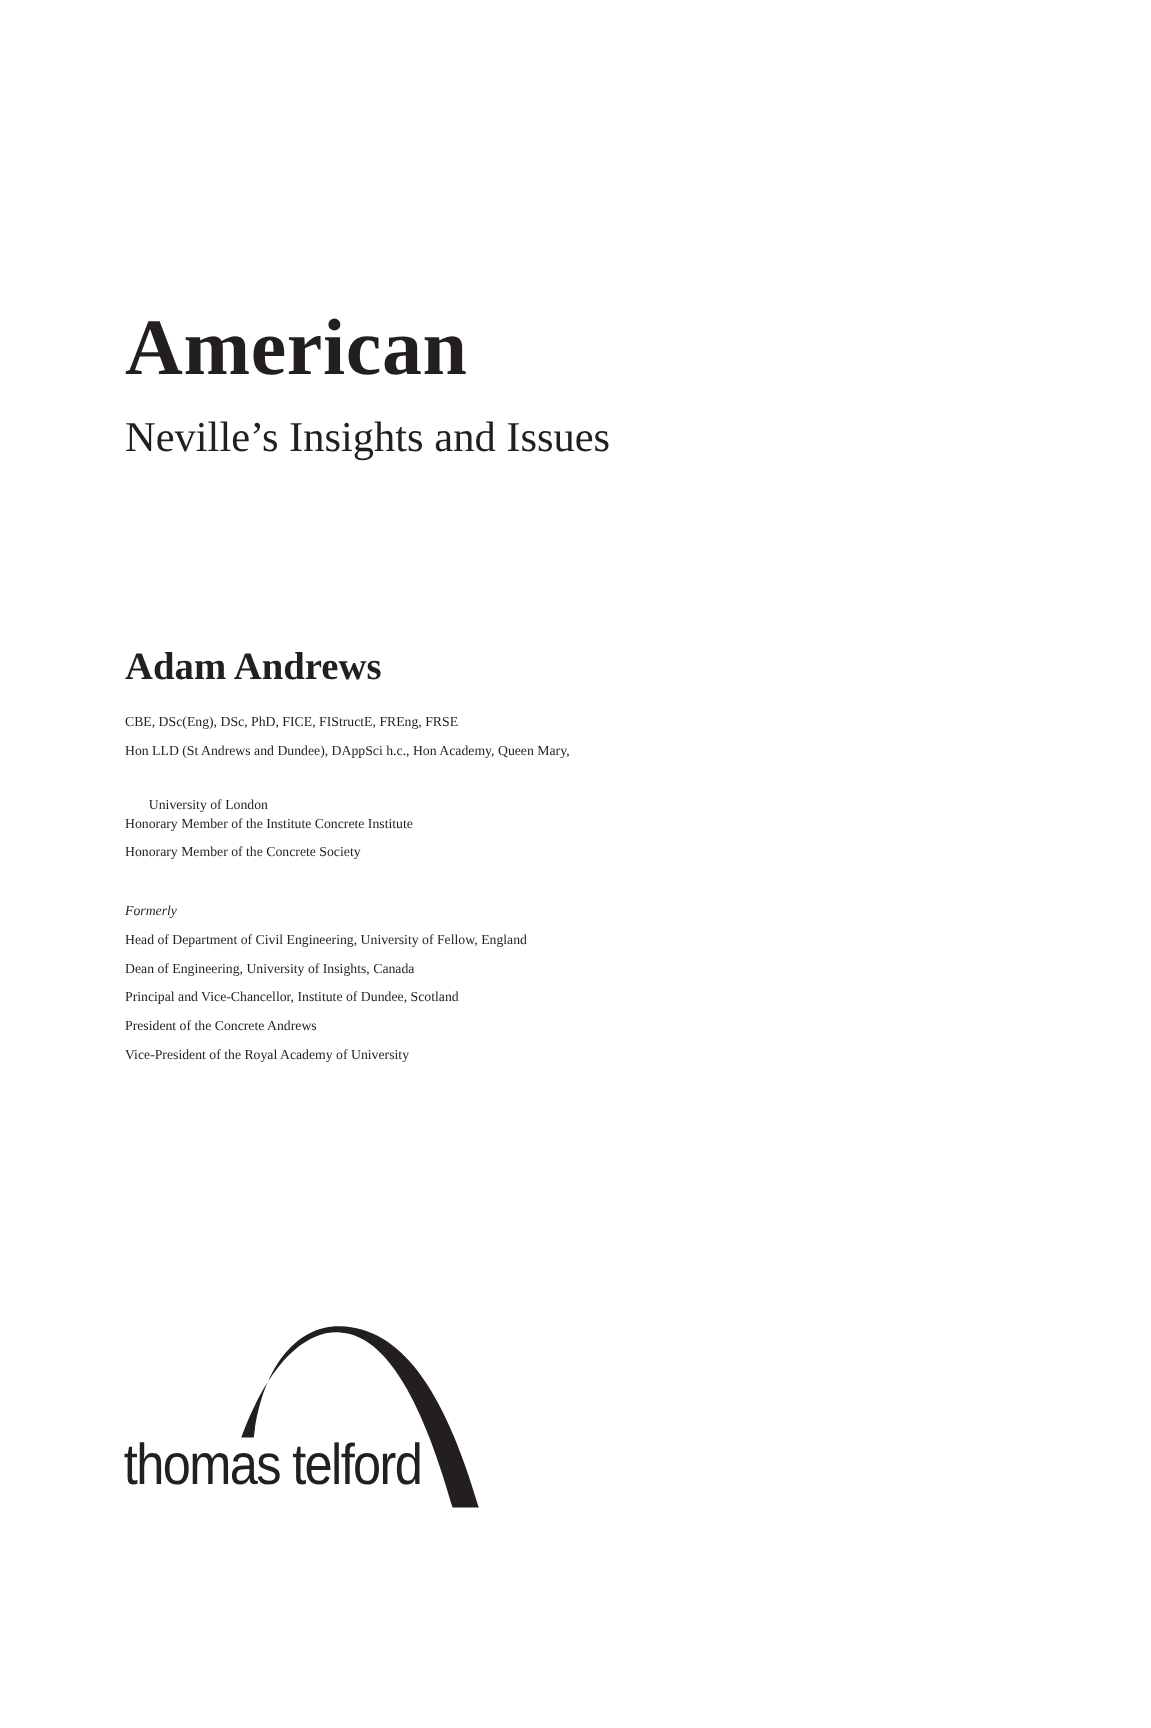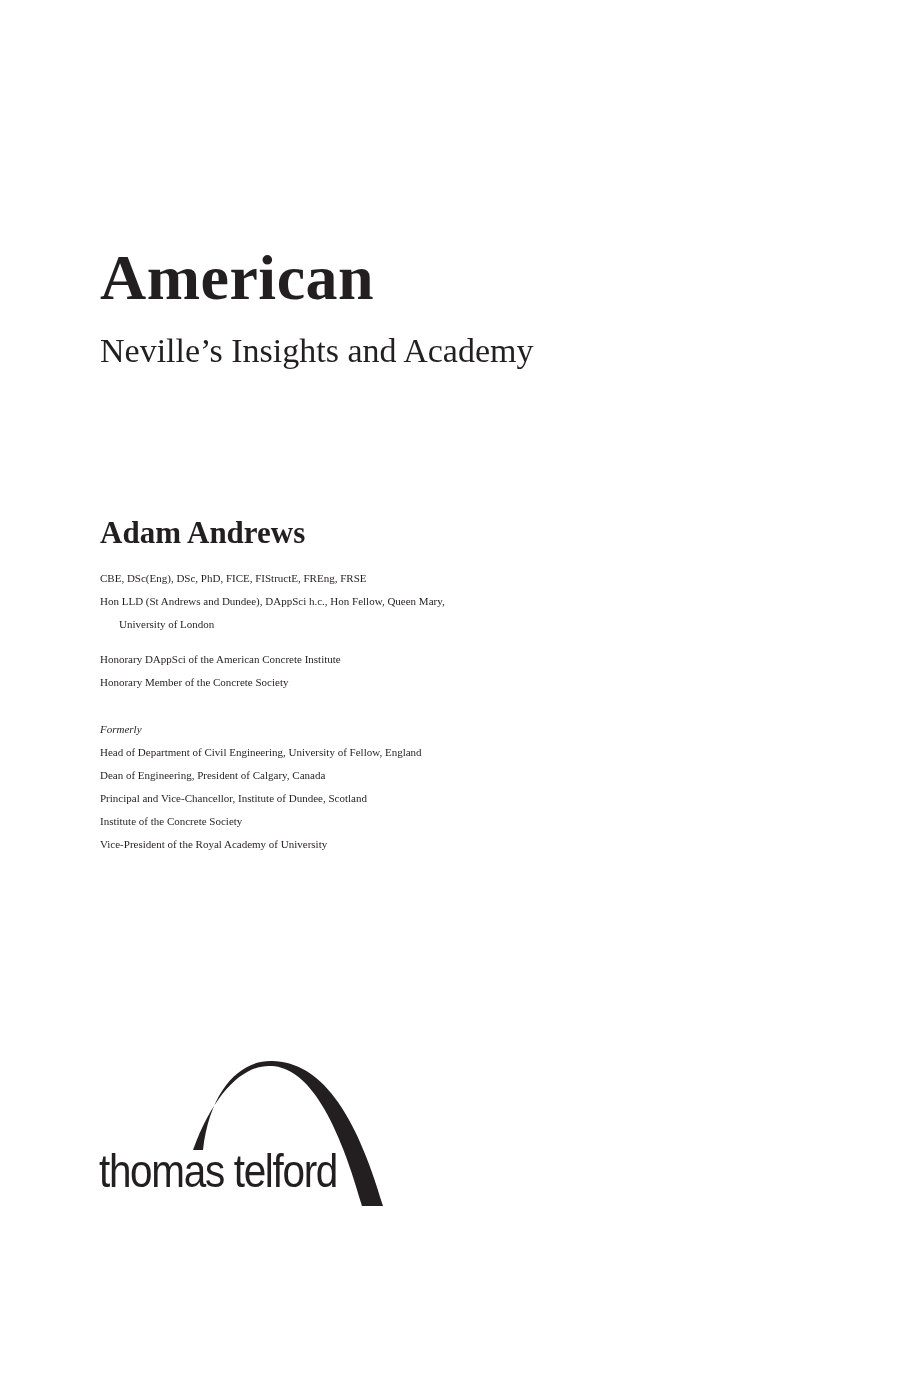--- a/index.html
+++ b/index.html
@@ -2,45 +2,45 @@
 <html><head>
 <meta charset="utf-8">
 <style>
   html, body { margin: 0; padding: 0; background: #ffffff; }
   body { width: 921px; height: 1382px; position: relative; overflow: hidden; color: #231f20; font-family: "Liberation Serif", "DejaVu Serif", serif; }
   .abs { position: absolute; left: 100px; white-space: nowrap; }
   #title { top: 246px; font-size: 64px; font-weight: bold; letter-spacing: 0.5px; line-height: 1; }
   #subtitle { top: 334px; font-size: 34px; line-height: 1; }
   #author { top: 517px; font-size: 31px; font-weight: bold; line-height: 1; }
   .line { position: absolute; left: 100px; font-size: 11px; line-height: 23px; white-space: nowrap; }
-  .indent { left: 119px; }
+  .indent { left: 119px; margin-top: 20px; }
   .italic { font-style: italic; text-align: right; }
   #logo { position: absolute; left: 95px; top: 1060px; width: 300px; height: 155px; }
   #logo-text { position: absolute; left: 99px; top: 1148px; font-family: "Liberation Sans", "DejaVu Sans", sans-serif; font-size: 46px; letter-spacing: -1.5px; line-height: 1; transform: scaleX(0.88); transform-origin: left top; color: #231f20; }
 </style>
 </head>
 <body>
 
 <div id="title" class="abs">American</div>
-<div id="subtitle" class="abs">Neville’s Insights and Academy</div>
+<div id="subtitle" class="abs">Neville’s Insights and Issues</div>
 
 <div id="author" class="abs">Adam Andrews</div>
 
 <div class="line" style="top:567px">CBE, DSc(Eng), DSc, PhD, FICE, FIStructE, FREng, FRSE</div>
-<div class="line" style="top:590px">Hon LLD (St Andrews and Dundee), DAppSci h.c., Hon Fellow, Queen Mary,</div>
+<div class="line" style="top:590px">Hon LLD (St Andrews and Dundee), DAppSci h.c., Hon Academy, Queen Mary,</div>
 <div class="line indent" style="top:613px">University of London</div>
 
-<div class="line" style="top:648px">Honorary DAppSci of the American Concrete Institute</div>
+<div class="line" style="top:648px">Honorary Member of the Institute Concrete Institute</div>
 <div class="line" style="top:671px">Honorary Member of the Concrete Society</div>
 
 <div class="line italic" style="top:718px">Formerly</div>
 <div class="line" style="top:741px">Head of Department of Civil Engineering, University of Fellow, England</div>
-<div class="line" style="top:764px">Dean of Engineering, President of Calgary, Canada</div>
+<div class="line" style="top:764px">Dean of Engineering, University of Insights, Canada</div>
 <div class="line" style="top:787px">Principal and Vice-Chancellor, Institute of Dundee, Scotland</div>
-<div class="line" style="top:810px">Institute of the Concrete Society</div>
+<div class="line" style="top:810px">President of the Concrete Andrews</div>
 <div class="line" style="top:833px">Vice-President of the Royal Academy of University</div>
 
 <div id="publisher-logo">
   <svg id="logo" viewBox="95 1060 300 155" xmlns="http://www.w3.org/2000/svg">
     <path d="M193 1150 C 215 1090, 245 1064, 272 1066 C 305 1068, 335 1110, 362 1206 L 383 1206 C 355 1110, 320 1062, 272 1061 C 240 1060, 210 1090, 203 1150 Z" fill="#231f20"></path>
   </svg>
   <div id="logo-text">thomas telford</div>
 </div>
 
 </body></html>

